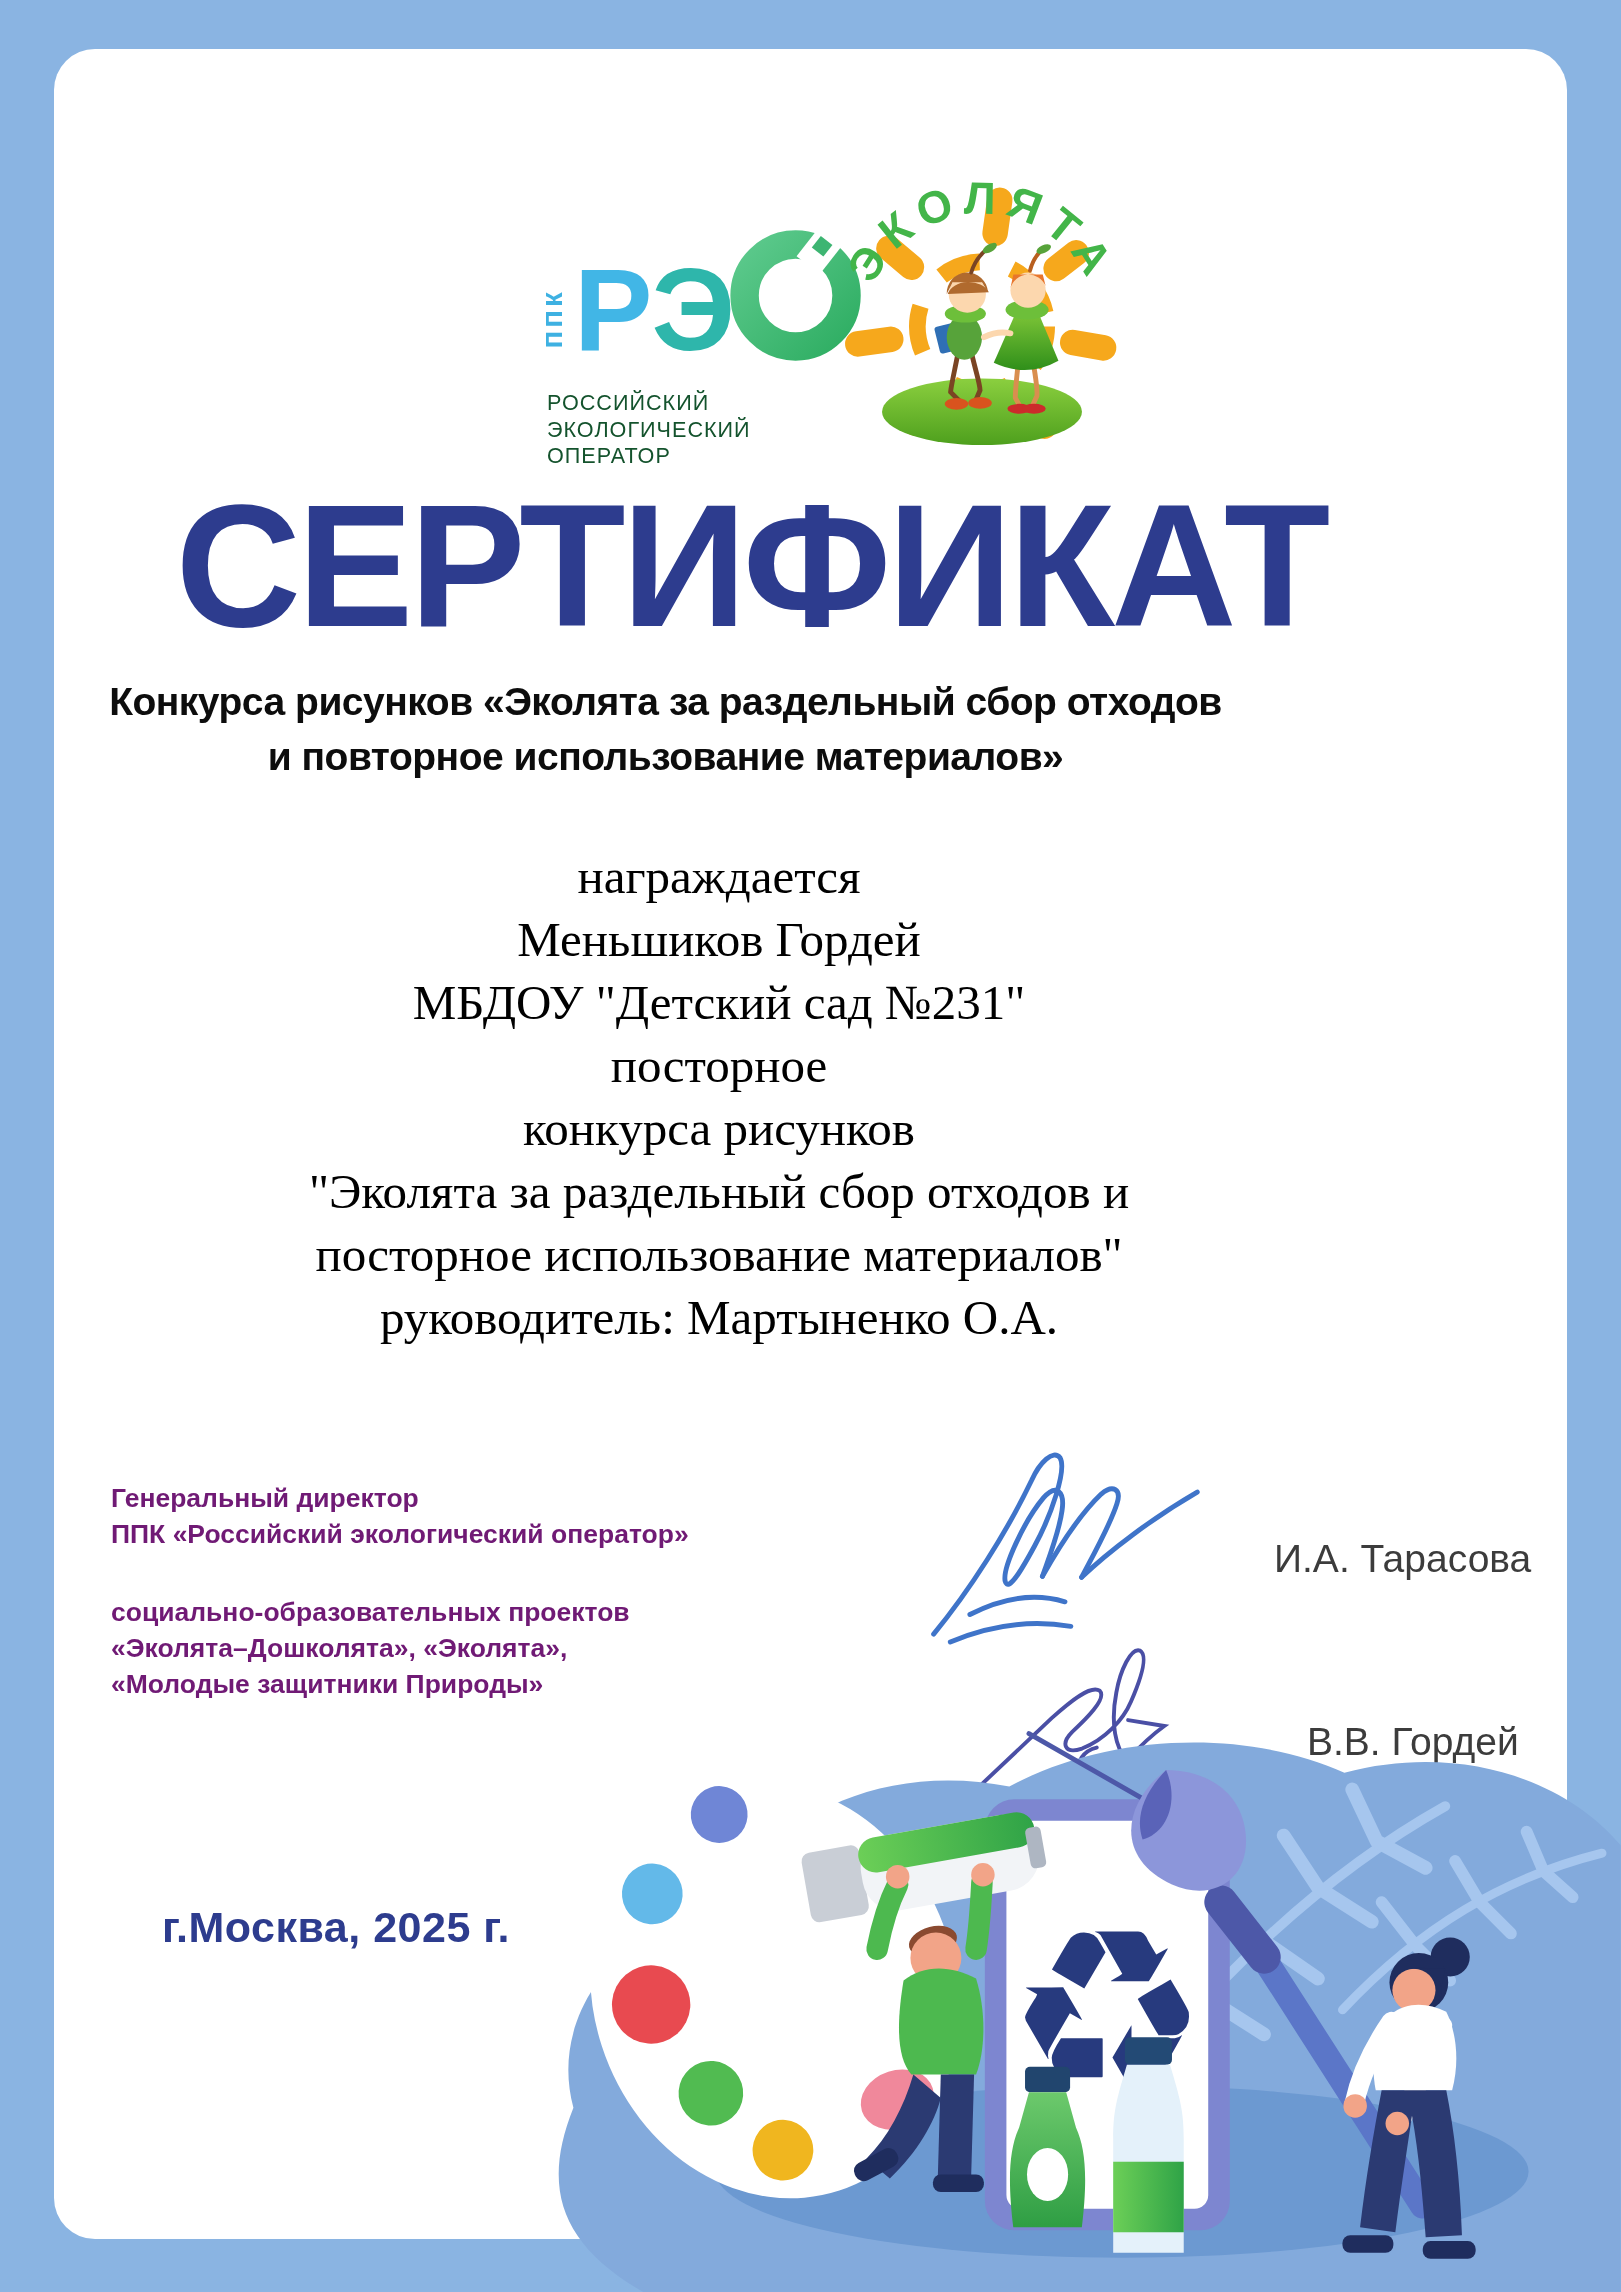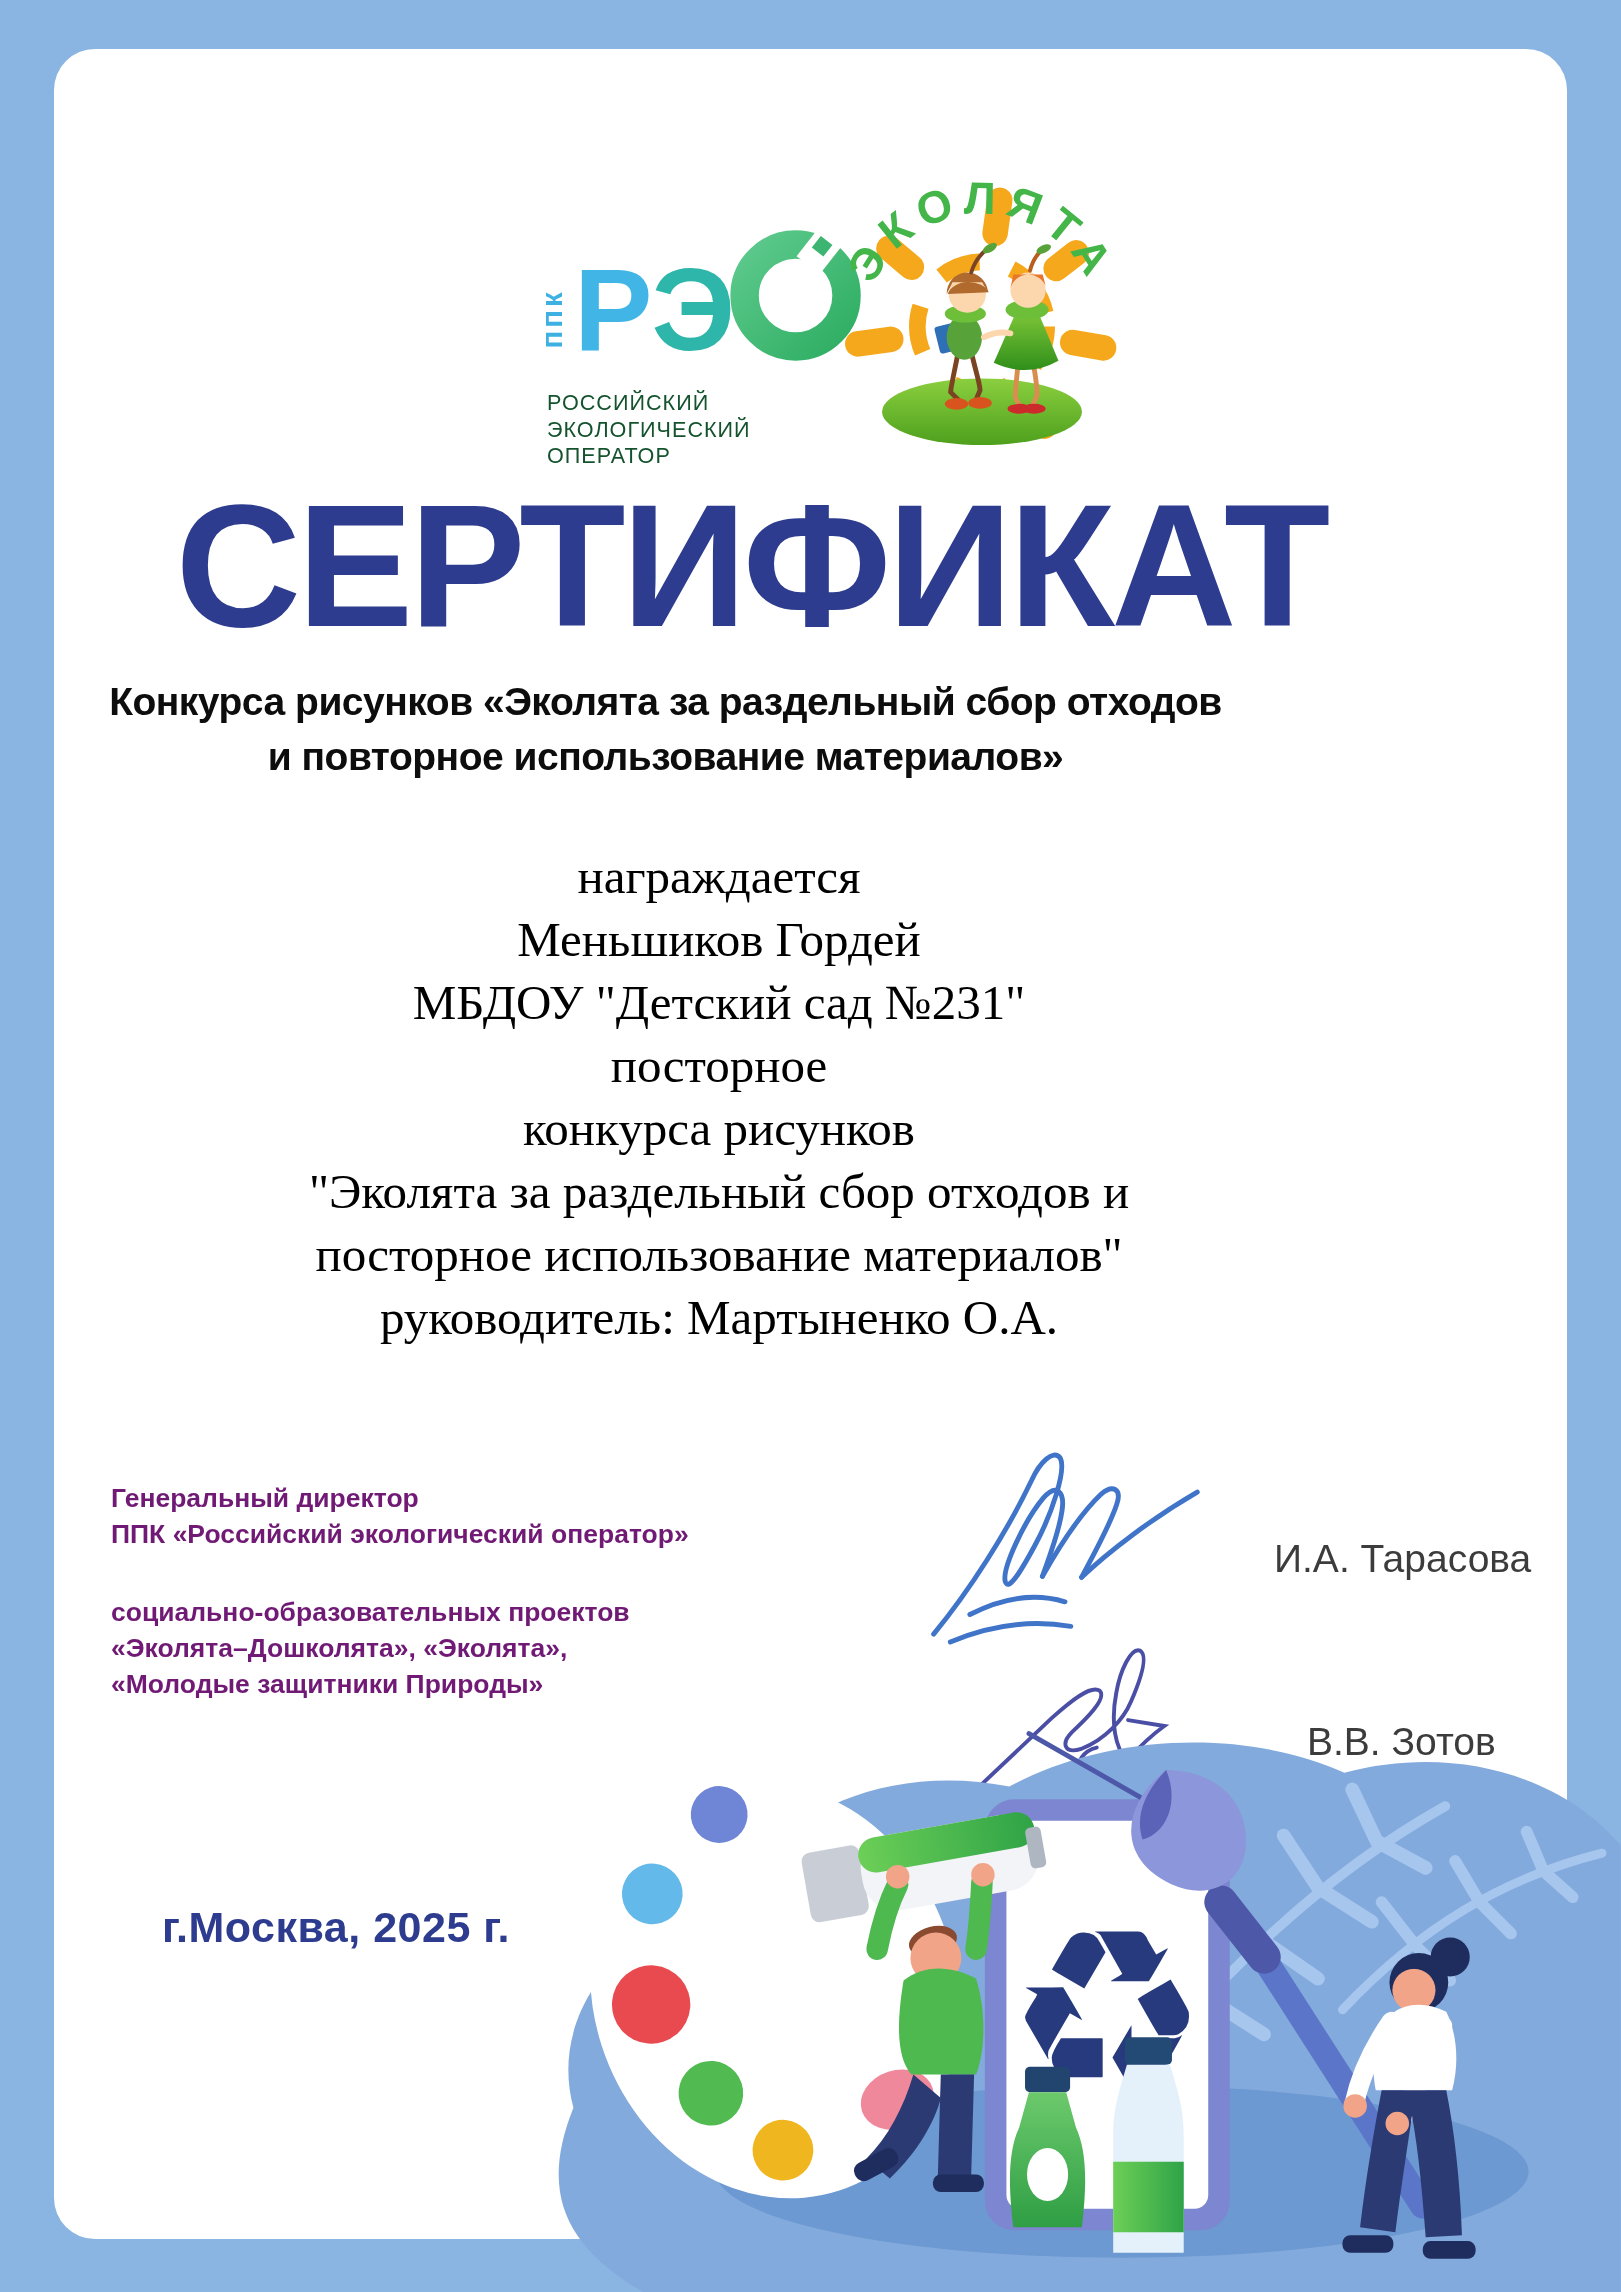--- a/index.html
+++ b/index.html
@@ -150,21 +150,21 @@
     <path d="M 55 185 C 88 168 122 163 152 172"></path>
     <path d="M 35 213 C 75 196 115 190 158 197"></path>
   </svg>
   <div id="name-1" class="abs sig-name">И.А. Тарасова</div>
 
   <svg id="sig-2" class="abs" viewBox="0 0 300 210" fill="none" stroke="#4a4fa5" stroke-width="4" stroke-linecap="round">
     <path d="M 8 202 L 118 98 C 138 80 158 64 167 70 C 175 78 152 100 139 112 C 127 124 131 135 149 129 C 172 120 191 100 199 81 C 209 58 217 34 208 29 C 199 26 188 49 184 72 C 178 103 183 129 195 141 C 182 152 161 159 149 151 C 141 144 151 131 164 128"></path>
     <path d="M 195 141 C 205 130 219 116 233 106 L 196 100"></path>
     <path d="M 149 151 C 142 164 133 175 128 170"></path>
   </svg>
-  <div id="name-2" class="abs sig-name">В.В. Зотов</div>
+  <div id="name-2" class="abs sig-name">В.В. Гордей</div>
 
   <div id="place-date" class="abs">г.Москва, 2025 г.</div>
 
   <svg id="illustration" class="abs" viewBox="0 0 1164 589">
     <defs>
       <linearGradient id="gradMarker" x1="0" y1="0" x2="1" y2="0">
         <stop offset="0" stop-color="#6ccf57"></stop>
           <stop offset="1" stop-color="#2fa347"></stop>
       </linearGradient>
       <linearGradient id="gradBottle" x1="0" y1="0" x2="0" y2="1">

